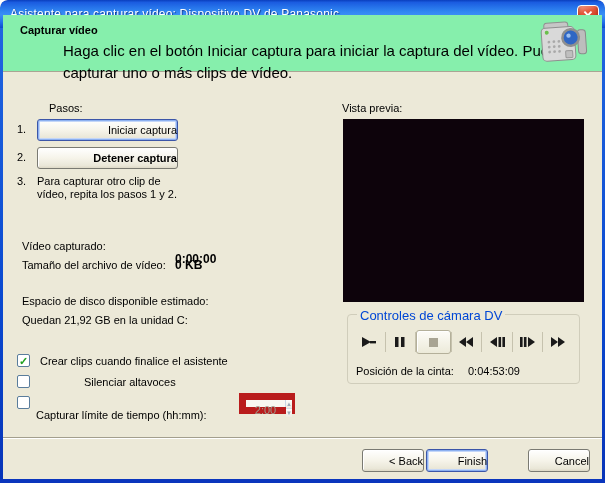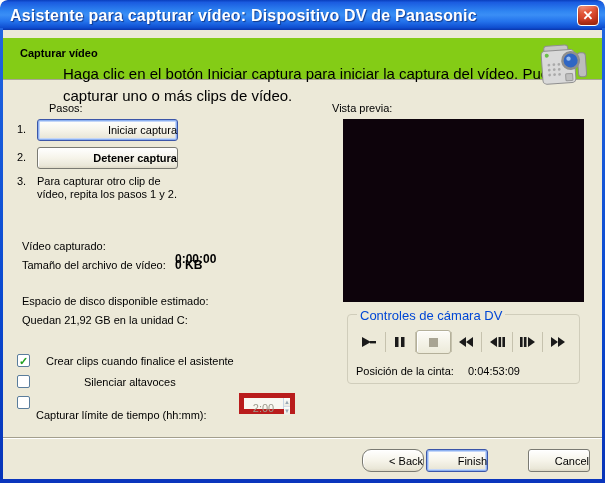--- a/index.html
+++ b/index.html
@@ -13,34 +13,34 @@
   .win-border.right { right:0; top:28px; width:3px; height:455px; }
   .win-border.bottom{ left:0; bottom:0; width:605px; height:4px; background:#0a35bd; }
 
   
   .titlebar {
     position:absolute; left:0; top:0; width:605px; height:30px;
     background:linear-gradient(180deg,#0a3ebd 0%,#1a5ce0 8%,#3086f2 38%,#3a8ef6 50%,#2372ec 72%,#0f4ed0 92%,#0a36ad 100%);
     border-radius:7px 7px 0 0;
   }
   .title-text {
-    position:absolute; left:10px; top:7px; color:#fff; font-size:16px; font-weight:bold;
+    position:absolute; left:10px; top:7px; color:#fff; font-size:12px; font-weight:normal;
     text-shadow:1px 1px 1px #123a8c; letter-spacing:.2px; white-space:nowrap;
   }
   .close-btn {
     position:absolute; right:6px; top:5px; width:22px; height:21px; border-radius:4px;
     border:1px solid #ffffff;
     background:linear-gradient(160deg,#f3a28a 0%,#e4573a 35%,#cc3a22 70%,#b02d14 100%);
     color:#fff; font-size:13px; font-weight:bold; text-align:center; line-height:19px; cursor:pointer;
     box-shadow:inset 0 -3px 4px #9c2810;
   }
 
   
   .header {
-    position:absolute; left:3px; top:38px; width:599px; height:42px; background:#84cc16;
+    position:absolute; left:3px; top:15px; width:599px; height:57px; background:#86efac;
     border-bottom:1px solid #a9a594;
   }
   .header-title { position:absolute; left:17px; top:9px; font-size:11px; font-weight:bold; color:#000; }
   .header-desc  { position:absolute; left:34px; top:25px; width:505px; font-size:15px; color:#000; line-height:22px;margin-left:26px; }
   .cam-icon { position:absolute; right:12px; top:3px; }
 
   .label { position:absolute; font-size:11px; color:#000; line-height:13px; white-space:nowrap; }
   .wrap  { white-space:normal; }
   .bold-val { position:absolute; font-size:12px; font-weight:bold; color:#000; white-space:nowrap; }
 
@@ -61,21 +61,21 @@
   
   .checkbox {
     position:absolute; width:13px; height:13px; background:#fff;
     border:1px solid #5a7d9c; border-radius:2px; cursor:pointer;
     font-size:11px; line-height:12px; text-align:center; color:#21a121; font-weight:bold;
   }
 
   
   .spinner {
     position:absolute; left:239px; top:393px; width:56px; height:21px;
-    border:5px solid #b91c1c; background:#f8f7f1; display:flex;
+    border:7px solid #b91c1c; background:#f8f7f1; display:flex;
   }
   .spinner input {
     width:39px; height:19px; border:0; background:transparent; color:#9e9c8e;
     font-family:"Liberation Sans",sans-serif; font-size:11px; text-align:center; outline:none;
   }
   .spin-btns { width:15px; display:flex; flex-direction:column; border-left:1px solid #c9d6e4; }
   .spin-btn {
     flex:1; font-size:6px; line-height:8px; text-align:center; color:#9aa8b5;
     background:linear-gradient(180deg,#fdfdfb,#ecebe2); border:0; cursor:pointer; padding:0;
   }
@@ -162,37 +162,37 @@
   <span class="label" style="left:22px; top:240px;">Vídeo capturado:</span>
   <span class="bold-val" style="left:175px; top:252px;">0:00:00</span>
 
   <span class="label" style="left:22px; top:259px;">Tamaño del archivo de vídeo:</span>
   <span class="bold-val" style="left:175px; top:258px;">0 KB</span>
 
   <span class="label" style="left:22px; top:295px;">Espacio de disco disponible estimado:</span>
   <span class="label" style="left:22px; top:314px;">Quedan 21,92 GB en la unidad C:</span>
 
   <span class="checkbox" style="left:17px; top:354px;">✓</span>
-  <span class="label" style="left:46px; top:355px;text-align:right;">Crear clips cuando finalice el asistente</span>
+  <span class="label" style="left:40px; top:355px;text-align:right;">Crear clips cuando finalice el asistente</span>
 
   <span class="checkbox" style="left:17px; top:375px;"></span>
   <span class="label" style="left:36px; top:376px;margin-left:48px;">Silenciar altavoces</span>
 
   <span class="checkbox" style="left:17px; top:396px;"></span>
   <span class="label" style="left:36px; top:397px;margin-top:12px;">Capturar límite de tiempo (hh:mm):</span>
 
   <div class="spinner">
     <input type="text" readonly="" value="2:00" style="">
     <div class="spin-btns">
       <button class="spin-btn up">▲</button>
       <button class="spin-btn">▼</button>
     </div>
   </div>
 
-  <span class="label" style="left:332px; top:102px;">Vista previa:</span>
+  <span class="label" style="left:342px; top:102px;">Vista previa:</span>
   <div class="preview-box"></div>
 
   <div class="groupbox">
     <span class="groupbox-legend">Controles de cámara DV</span>
 
     <div class="transport">
       <div class="t-cell t-icon">
         <span>
             <svg width="15" height="10" viewBox="0 0 15 10">
               <polygon points="0,0 9,5 0,10" fill="#1a1a1a"></polygon>
@@ -257,20 +257,20 @@
       </div>
     </div>
 
     <span class="label" style="left:8px; top:50px;">Posición de la cinta:</span>
     <span class="label" style="left:120px; top:50px;">0:04:53:09</span>
   </div>
 
   <div class="footer-sep1"></div>
   <div class="footer-sep2"></div>
 
-  <button class="xp-btn foot-btn" style="left:362px;border-radius:9px;">&lt; Back</button>
+  <button class="xp-btn foot-btn" style="left:362px;">&lt; Back</button>
   <button class="xp-btn foot-btn focused" style="left:426px;">Finish</button>
   <button class="xp-btn foot-btn" style="left:528px;">Cancel</button>
 
   <div class="win-border left"></div>
   <div class="win-border right"></div>
   <div class="win-border bottom"></div>
 </div>
 
 </body></html>

